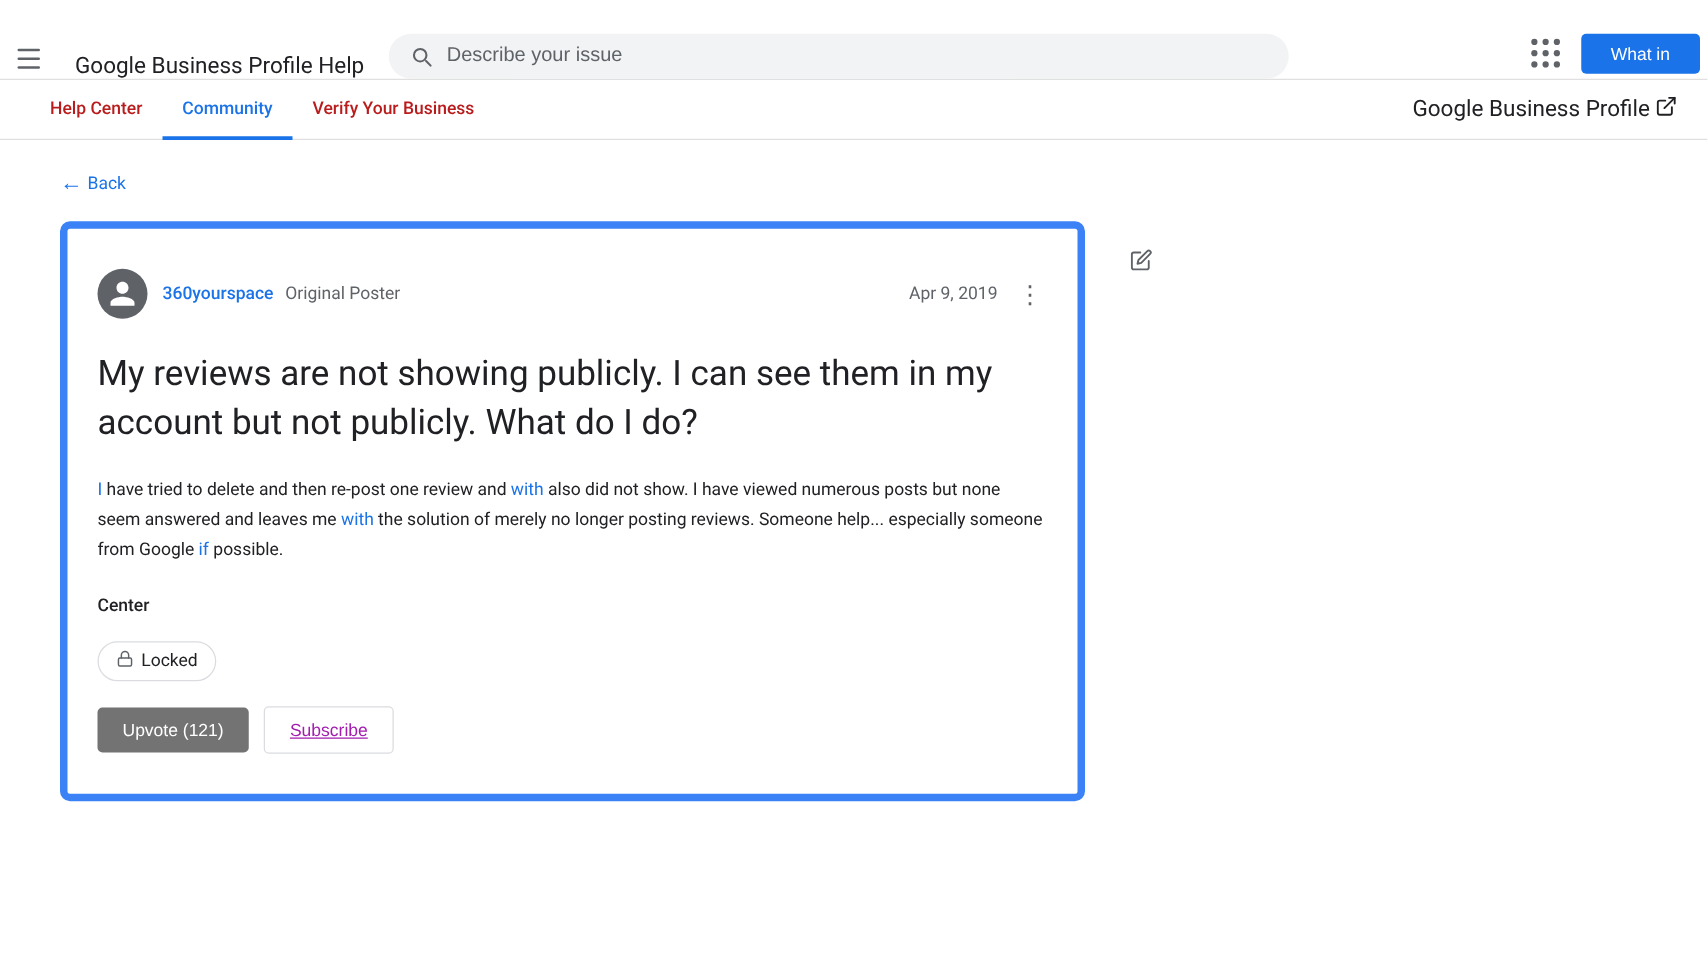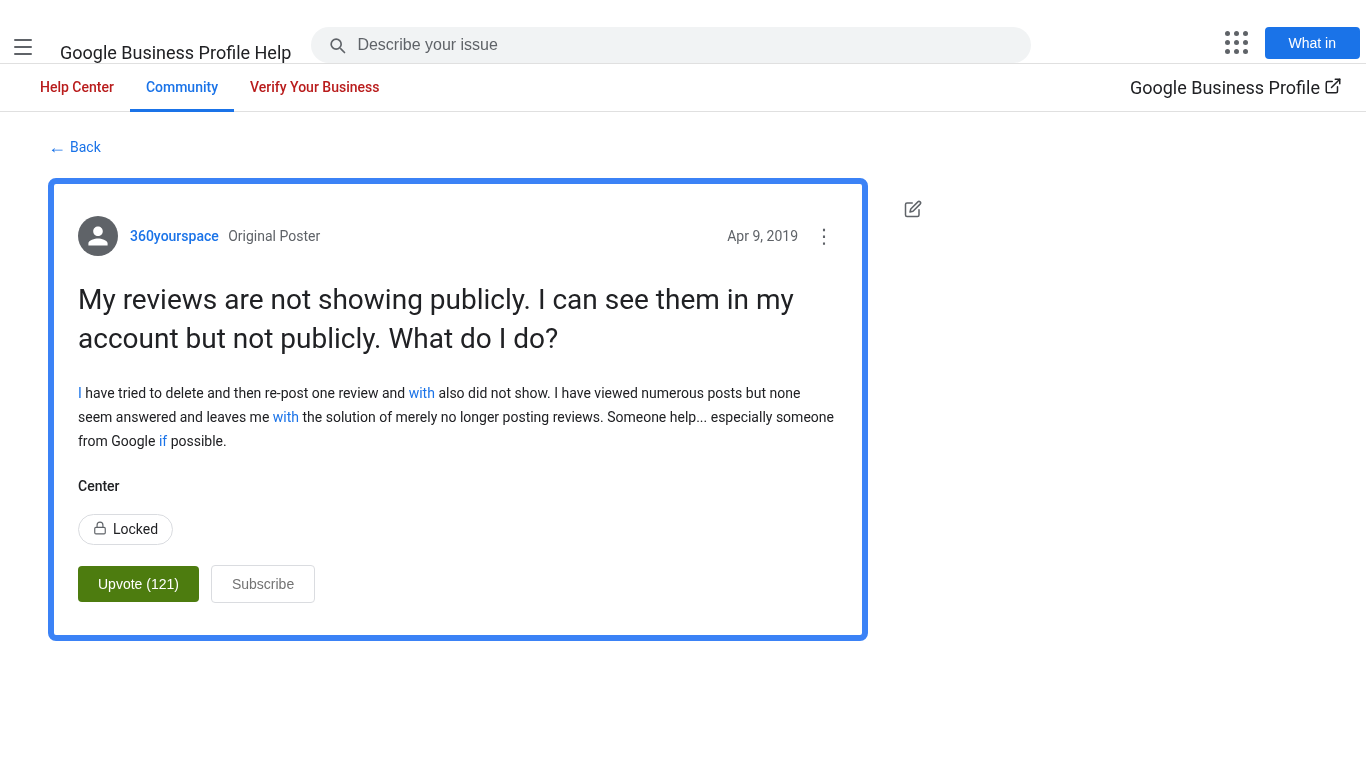--- a/index.html
+++ b/index.html
@@ -337,39 +337,40 @@
       color: #5f6368;
     }
 
     .post-actions {
       display: flex;
       align-items: center;
       gap: 12px;
     }
 
     .upvote-btn {
-      background: #4d7c0f;
+      background: #737373;
       color: #fff;
       border: none;
       border-radius: 4px;
       padding: 10px 20px;
       font-size: 14px;
       font-weight: 500;
       cursor: pointer;
     }
 
     .subscribe-btn {
       background: #fff;
-      color: #737373;
+      color: #a21caf;
       border: 1px solid #dadce0;
       border-radius: 4px;
       padding: 10px 20px;
       font-size: 14px;
       font-weight: 500;
       cursor: pointer;
+      text-decoration: underline;
     }
 
     
     .side-pencil {
       position: absolute;
       right: -60px;
       top: 16px;
       color: #5f6368;
       font-size: 18px;
       cursor: pointer;

